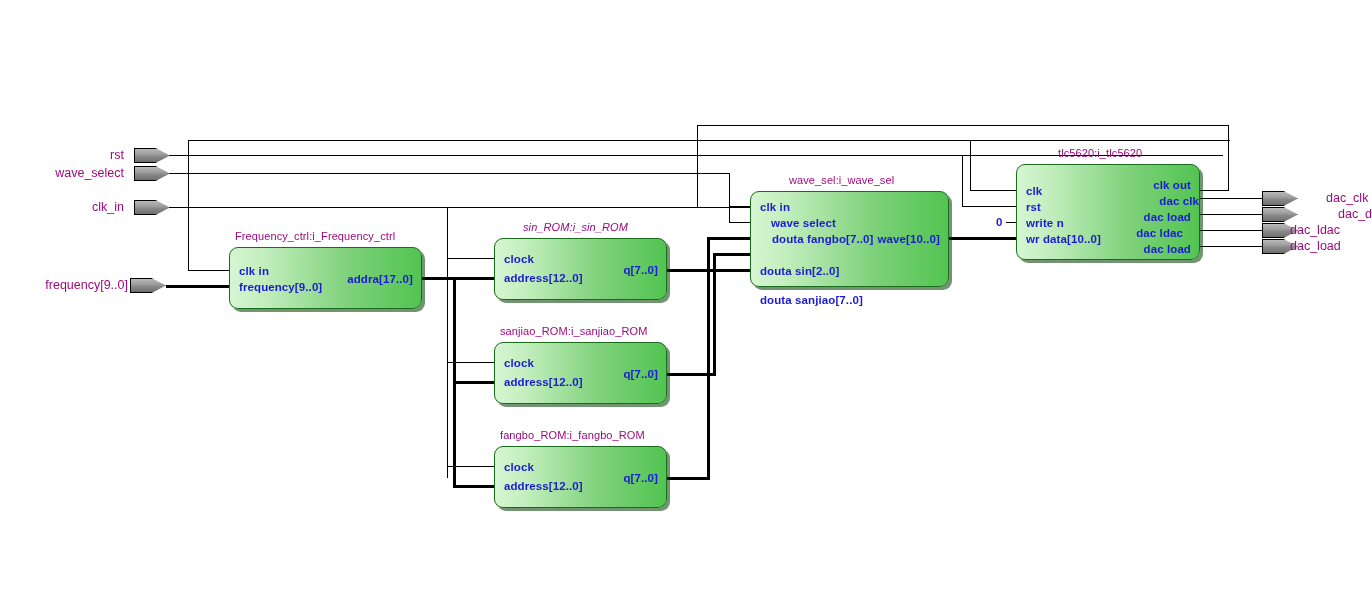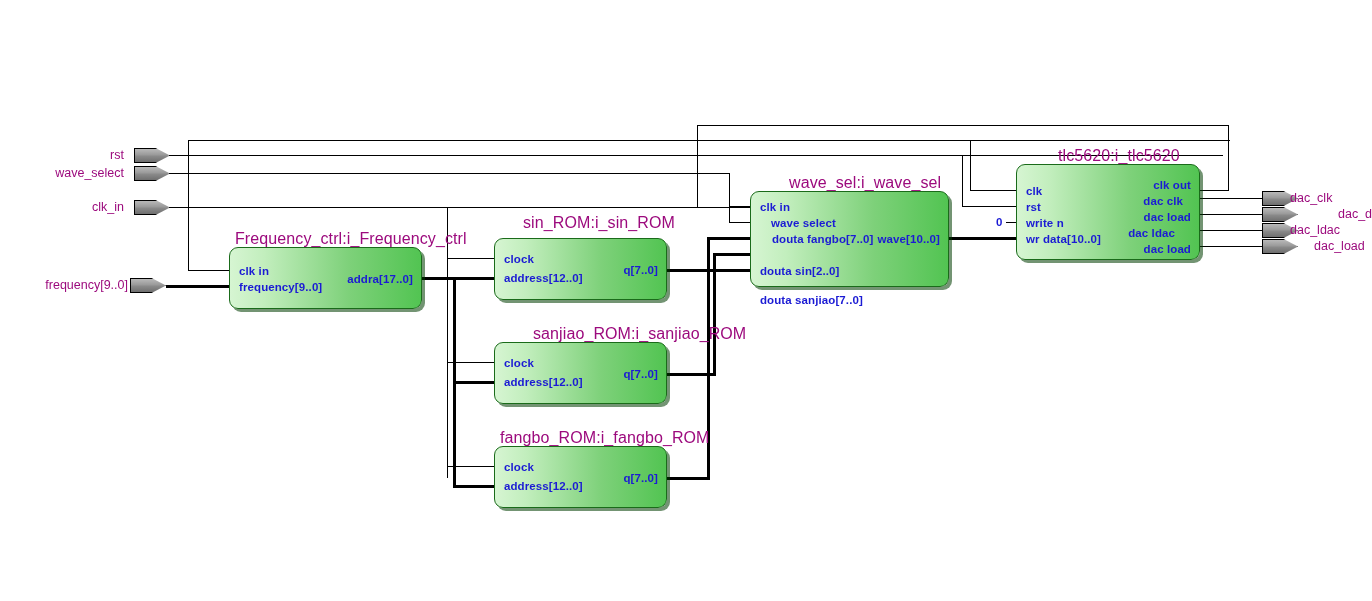--- a/index.html
+++ b/index.html
@@ -28,21 +28,21 @@
     position:absolute;
     border:1px solid #1a6b1a;
     border-radius:9px;
     background:linear-gradient(to right,#d6f5d2 0%,#c2eebd 18%,#7ed17a 62%,#52c452 100%);
     box-shadow:3px 3px 0 0 rgba(0,60,0,0.55);
     box-sizing:border-box;
   }
   .block-title{
     position:absolute;
     color:#9c0a7d;
-    font-size:16px;
+    font-size:11px;
     white-space:nowrap;
     letter-spacing:0.1px;
   }
   .pin{
     position:absolute;
     color:#1b1bd4;
     font-size:11.5px;
     font-weight:bold;
     white-space:nowrap;
     letter-spacing:0.1px;
@@ -167,57 +167,57 @@
   <div class="port-label right" style="left:10px;top:278px;width:118px;">frequency[9..0]</div>
   <div class="port" style="left:130px;top:278px;">
     <div class="shadow"></div>
     <div class="body"></div>
   </div>
 
   <div class="port" style="left:1262px;top:191px;">
     <div class="shadow"></div>
     <div class="body"></div>
   </div>
-  <div class="port-label" style="left:1290px;top:191px;">dac_clk</div>
+  <div class="port-label" style="left:1326px;top:191px;">dac_clk</div>
 
   <div class="port" style="left:1262px;top:207px;">
     <div class="shadow"></div>
     <div class="body"></div>
   </div>
   <div class="port-label" style="left:1338px;top:207px;">dac_data</div>
 
   <div class="port" style="left:1262px;top:223px;">
     <div class="shadow"></div>
     <div class="body"></div>
   </div>
   <div class="port-label" style="left:1290px;top:223px;">dac_ldac</div>
 
   <div class="port" style="left:1262px;top:239px;">
     <div class="shadow"></div>
     <div class="body"></div>
   </div>
-  <div class="port-label" style="left:1290px;top:239px;margin-left:24px;">dac_load</div>
+  <div class="port-label" style="left:1290px;top:239px;">dac_load</div>
 
   <div class="const-label" style="left:996px;top:216px;">0</div>
 
   <div class="block-title" style="left:235px;top:230px;">Frequency_ctrl:i_Frequency_ctrl</div>
   <div class="block" style="left:229px;top:247px;width:193px;height:62px;">
     <div class="pin" style="left:9px;top:17px;">clk  in</div>
     <div class="pin" style="left:9px;top:33px;">frequency[9..0]</div>
     <div class="pin out" style="right:8px;top:25px;">addra[17..0]</div>
   </div>
 
-  <div class="block-title" style="left:523px;top:214px;">sin_ROM:i_sin_ROM</div>
+  <div class="block-title" style="left:523px;top:221px;font-style:italic;">sin_ROM:i_sin_ROM</div>
   <div class="block" style="left:494px;top:238px;width:173px;height:62px;">
     <div class="pin" style="left:9px;top:14px;">clock</div>
     <div class="pin" style="left:9px;top:33px;">address[12..0]</div>
     <div class="pin out" style="right:8px;top:25px;">q[7..0]</div>
   </div>
 
-  <div class="block-title" style="left:500px;top:325px;margin-left:33px;">sanjiao_ROM:i_sanjiao_ROM</div>
+  <div class="block-title" style="left:500px;top:325px;">sanjiao_ROM:i_sanjiao_ROM</div>
   <div class="block" style="left:494px;top:342px;width:173px;height:62px;">
     <div class="pin" style="left:9px;top:14px;">clock</div>
     <div class="pin" style="left:9px;top:33px;">address[12..0]</div>
     <div class="pin out" style="right:8px;top:25px;">q[7..0]</div>
   </div>
 
   <div class="block-title" style="left:500px;top:429px;">fangbo_ROM:i_fangbo_ROM</div>
   <div class="block" style="left:494px;top:446px;width:173px;height:62px;">
     <div class="pin" style="left:9px;top:14px;">clock</div>
     <div class="pin" style="left:9px;top:33px;">address[12..0]</div>
@@ -234,19 +234,19 @@
     <div class="pin out" style="right:8px;top:41px;margin-left:8px;">wave[10..0]</div>
   </div>
 
   <div class="block-title" style="left:1058px;top:147px;">tlc5620:i_tlc5620</div>
   <div class="block" style="left:1016px;top:164px;width:184px;height:96px;">
     <div class="pin" style="left:9px;top:20px;">clk</div>
     <div class="pin" style="left:9px;top:36px;">rst</div>
     <div class="pin" style="left:9px;top:52px;">write  n</div>
     <div class="pin" style="left:9px;top:68px;">wr  data[10..0]</div>
     <div class="pin out" style="right:8px;top:14px;">clk  out</div>
-    <div class="pin out" style="right:16px;top:30px;">dac  clk</div>
+    <div class="pin out" style="right:0;top:30px;">dac  clk</div>
     <div class="pin out" style="right:8px;top:46px;">dac  load</div>
-    <div class="pin out" style="right:24px;top:62px;">dac  ldac</div>
+    <div class="pin out" style="right:16px;top:62px;">dac  ldac</div>
     <div class="pin out" style="right:8px;top:78px;">dac  load</div>
   </div>
 
 </div>
 
 </body></html>

